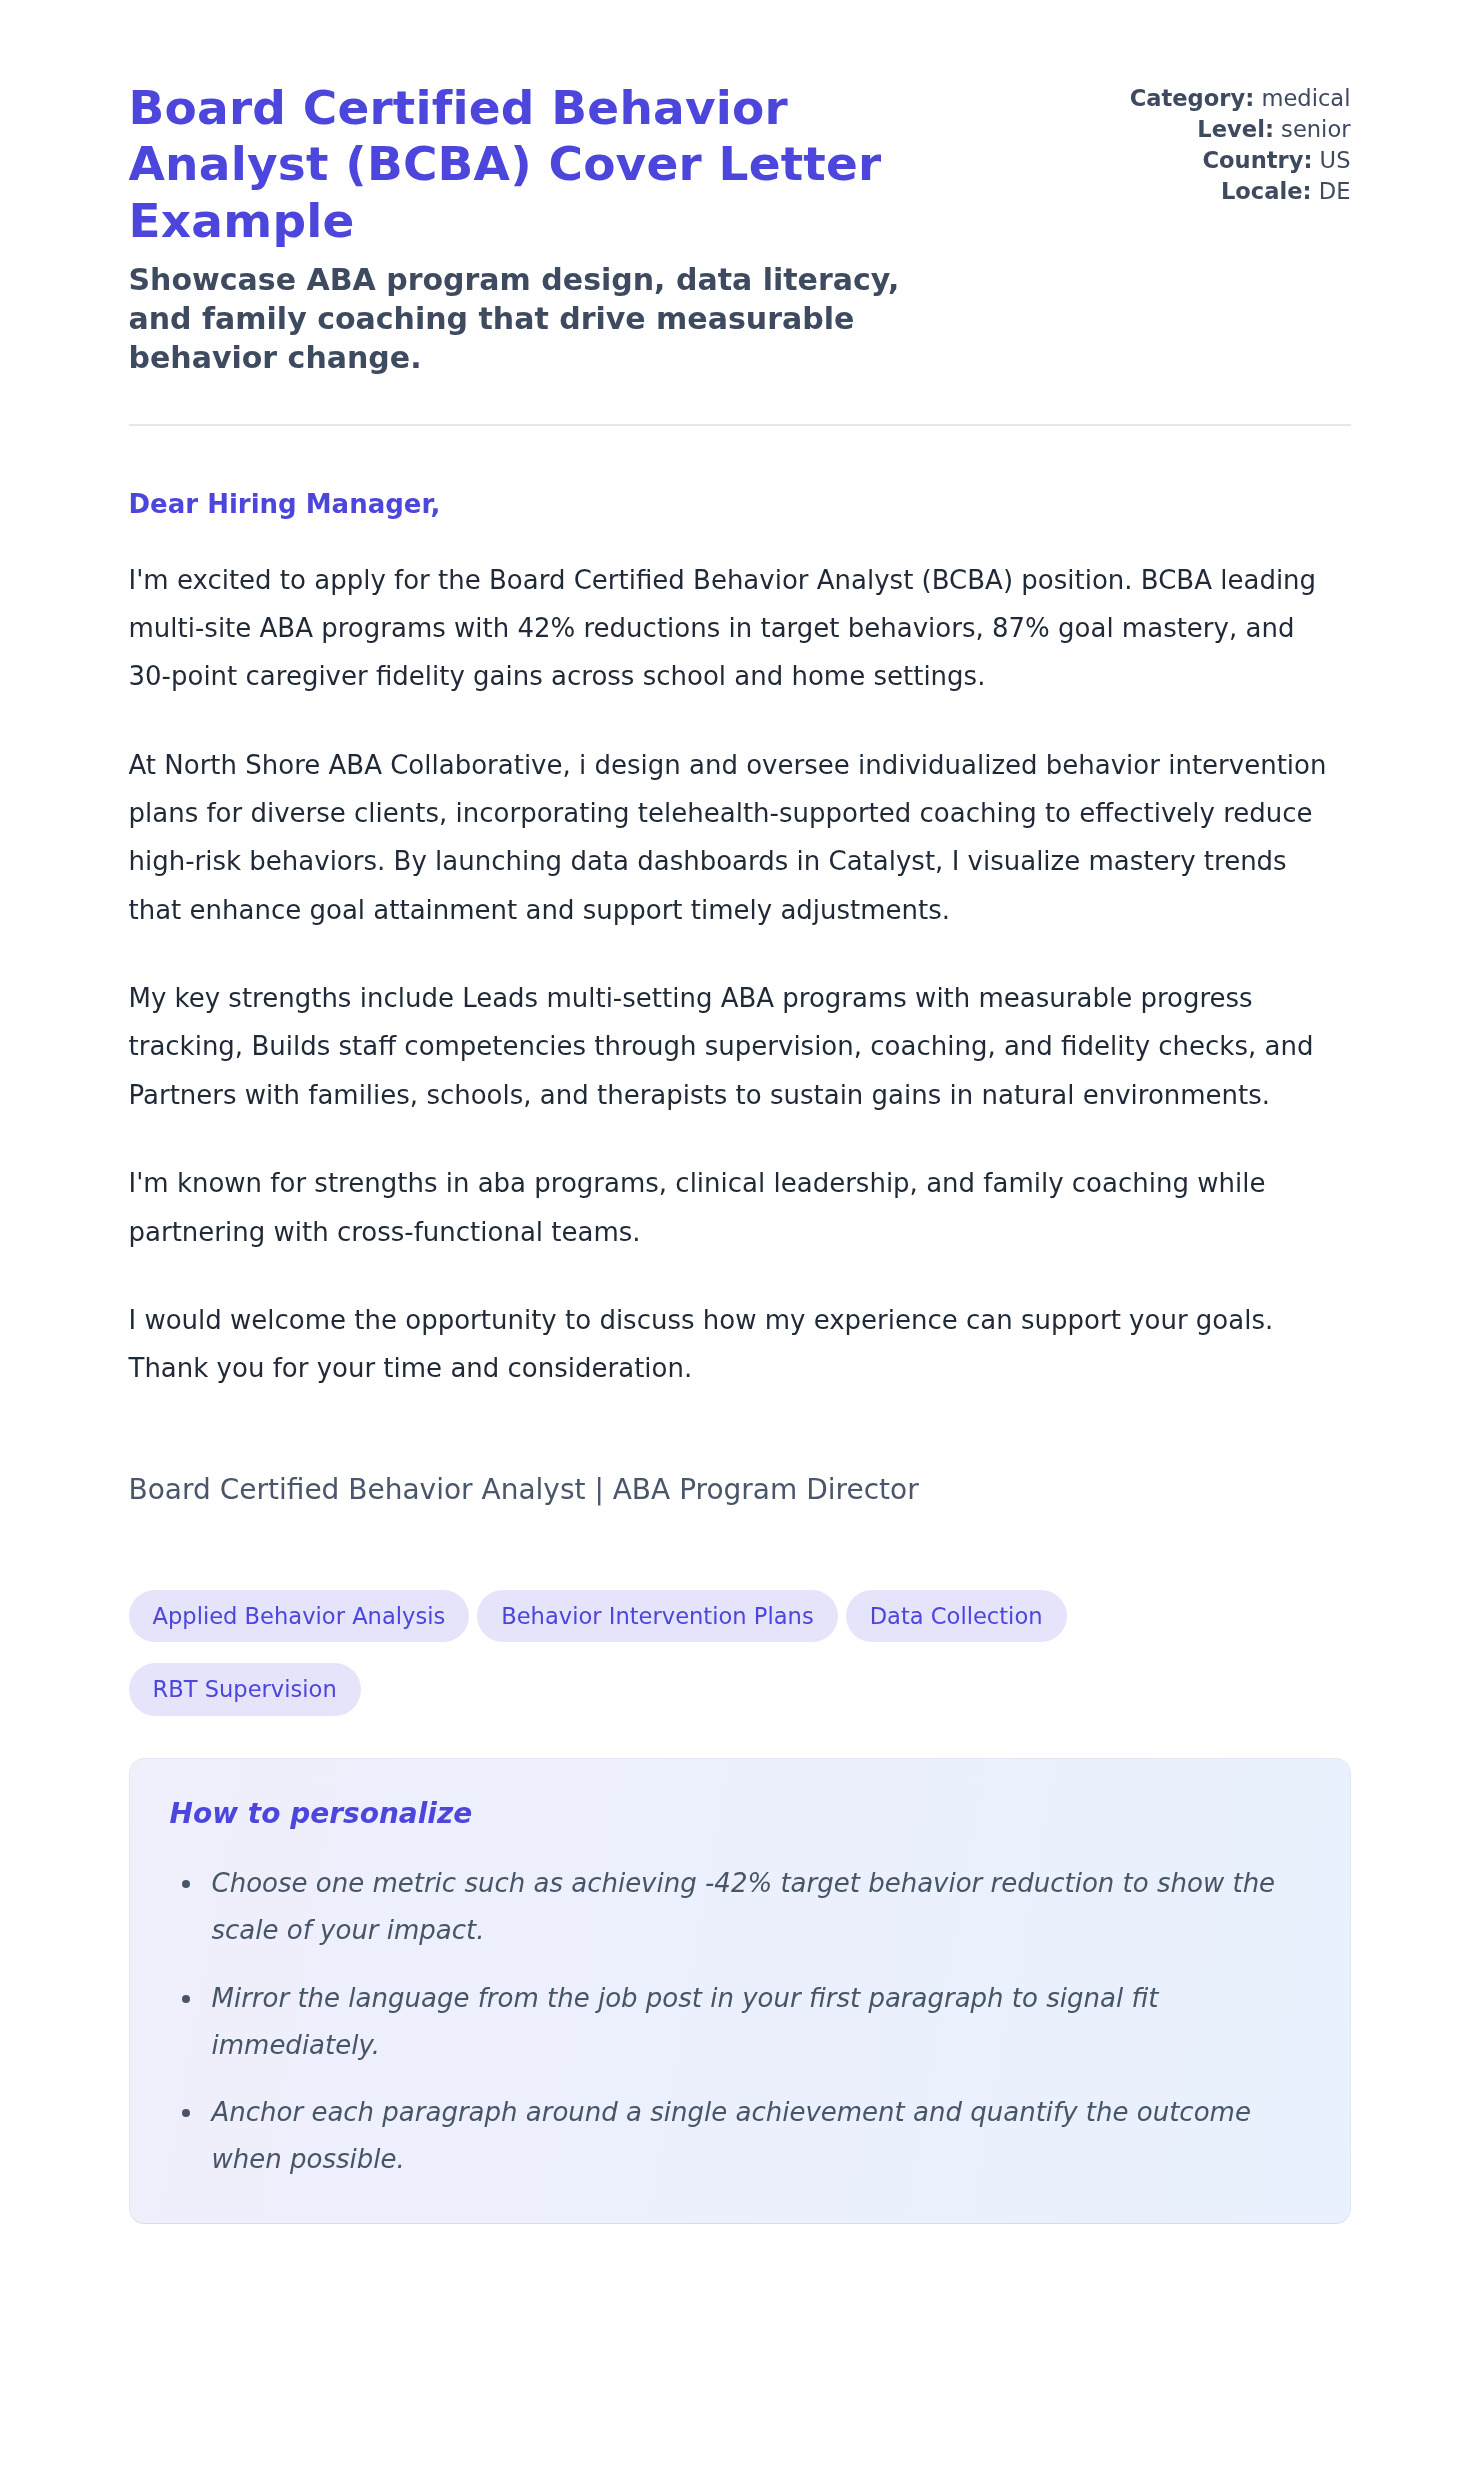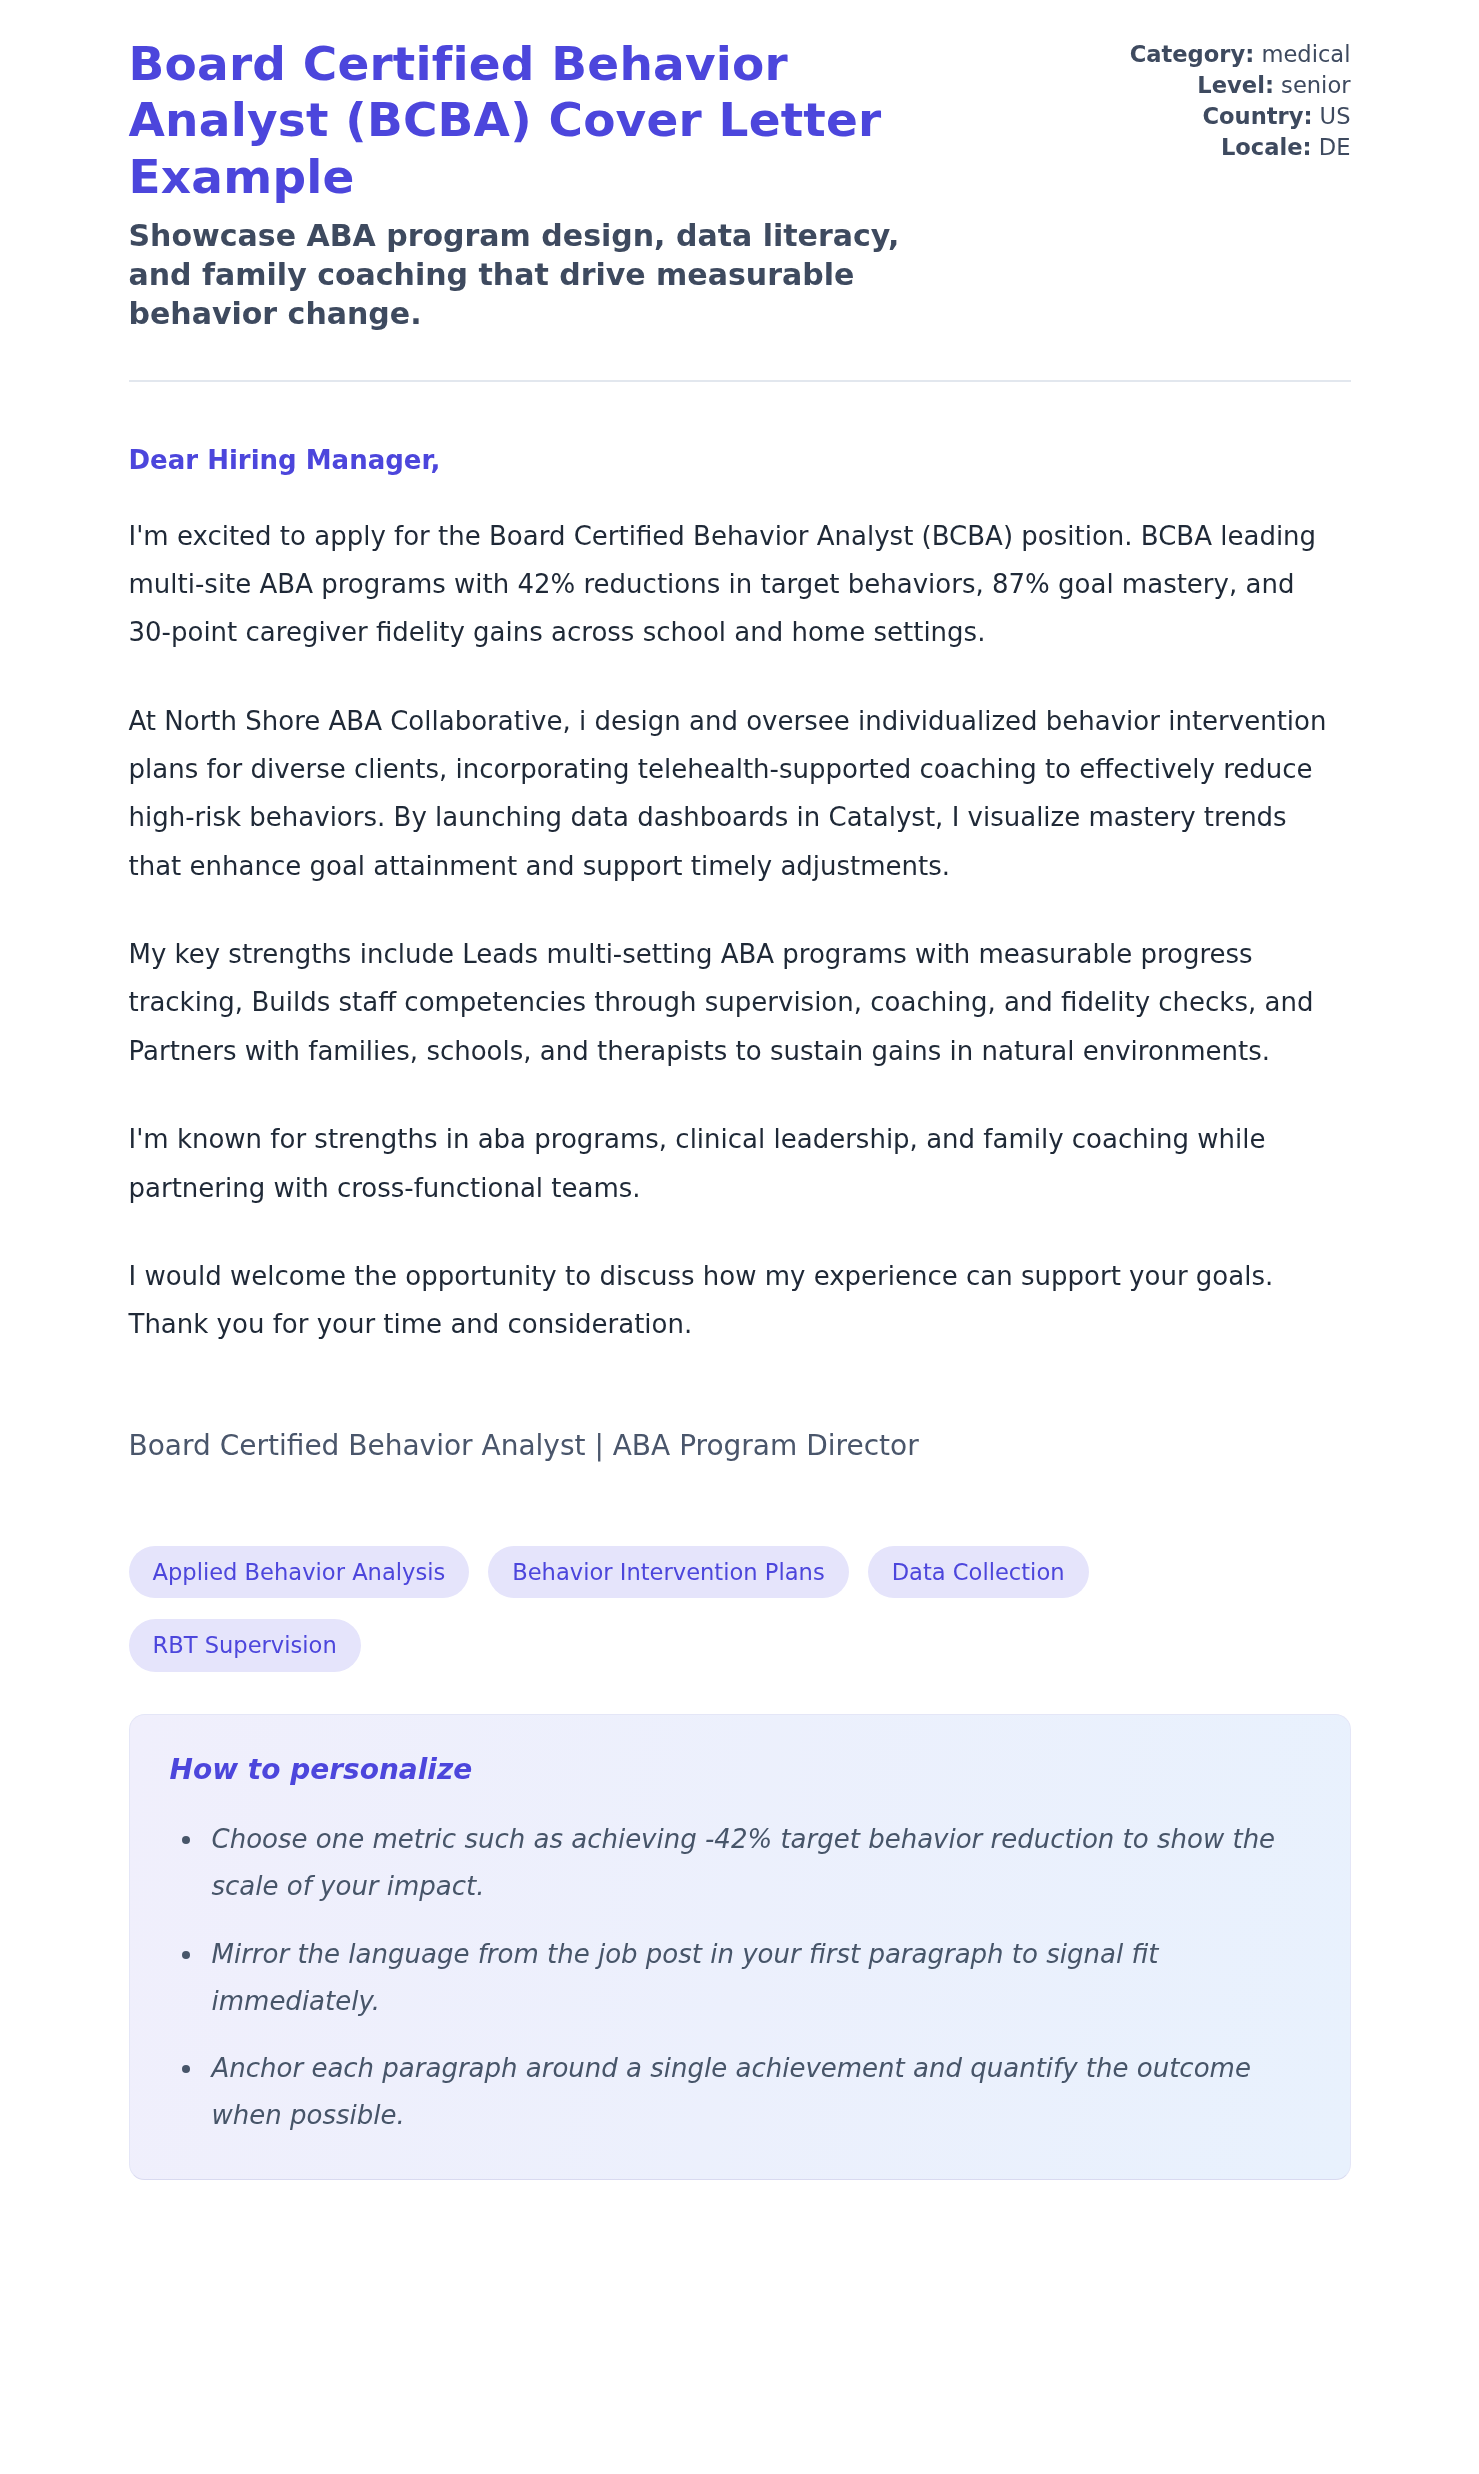--- a/index.html
+++ b/index.html
@@ -10,21 +10,21 @@
   body {
     width: 1479px;
     min-height: 2475px;
     font-family: "DejaVu Sans", "Liberation Sans", sans-serif;
     color: var(--ink, #1f2937);
     -webkit-font-smoothing: antialiased;
   }
   .page {
     width: 1222px;
     margin: 0 auto;
-    padding-top: 36px;
+    padding-top: 80px;
   }
   
   .header {
     display: flex;
     justify-content: space-between;
     align-items: flex-start;
   }
   .header-left { max-width: 809px; }
   h1.title {
     margin: 0;
@@ -87,21 +87,21 @@
     margin: 19px 0 0 0;
     font-size: 28px;
     font-weight: 400;
     color: var(--muted, #4a566b);
   }
   
   .tags {
     margin-top: 84px;
     display: flex;
     flex-wrap: wrap;
-    gap: 21px 19px;
+    gap: 21px 8px;
     max-width: 1044px;
   }
   .tag {
     display: inline-block;
     background: var(--tag-bg, #e5e4fb);
     color: var(--accent, #4c46dc);
     font-size: 22.6px;
     line-height: 1.1;
     padding: 14px 24px;
     border-radius: 8701px;

